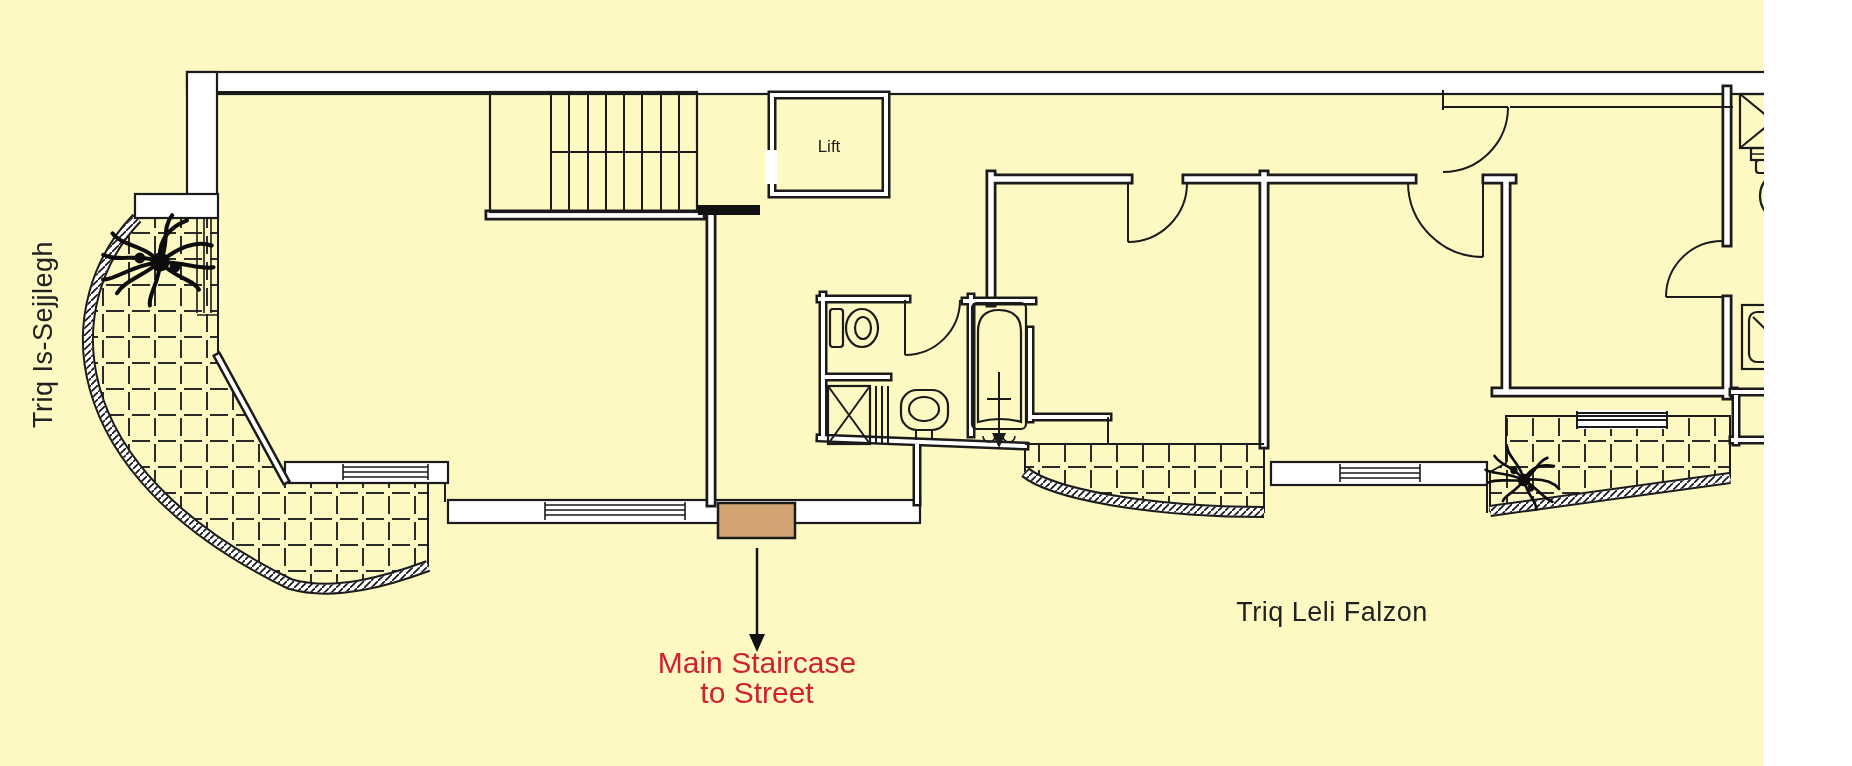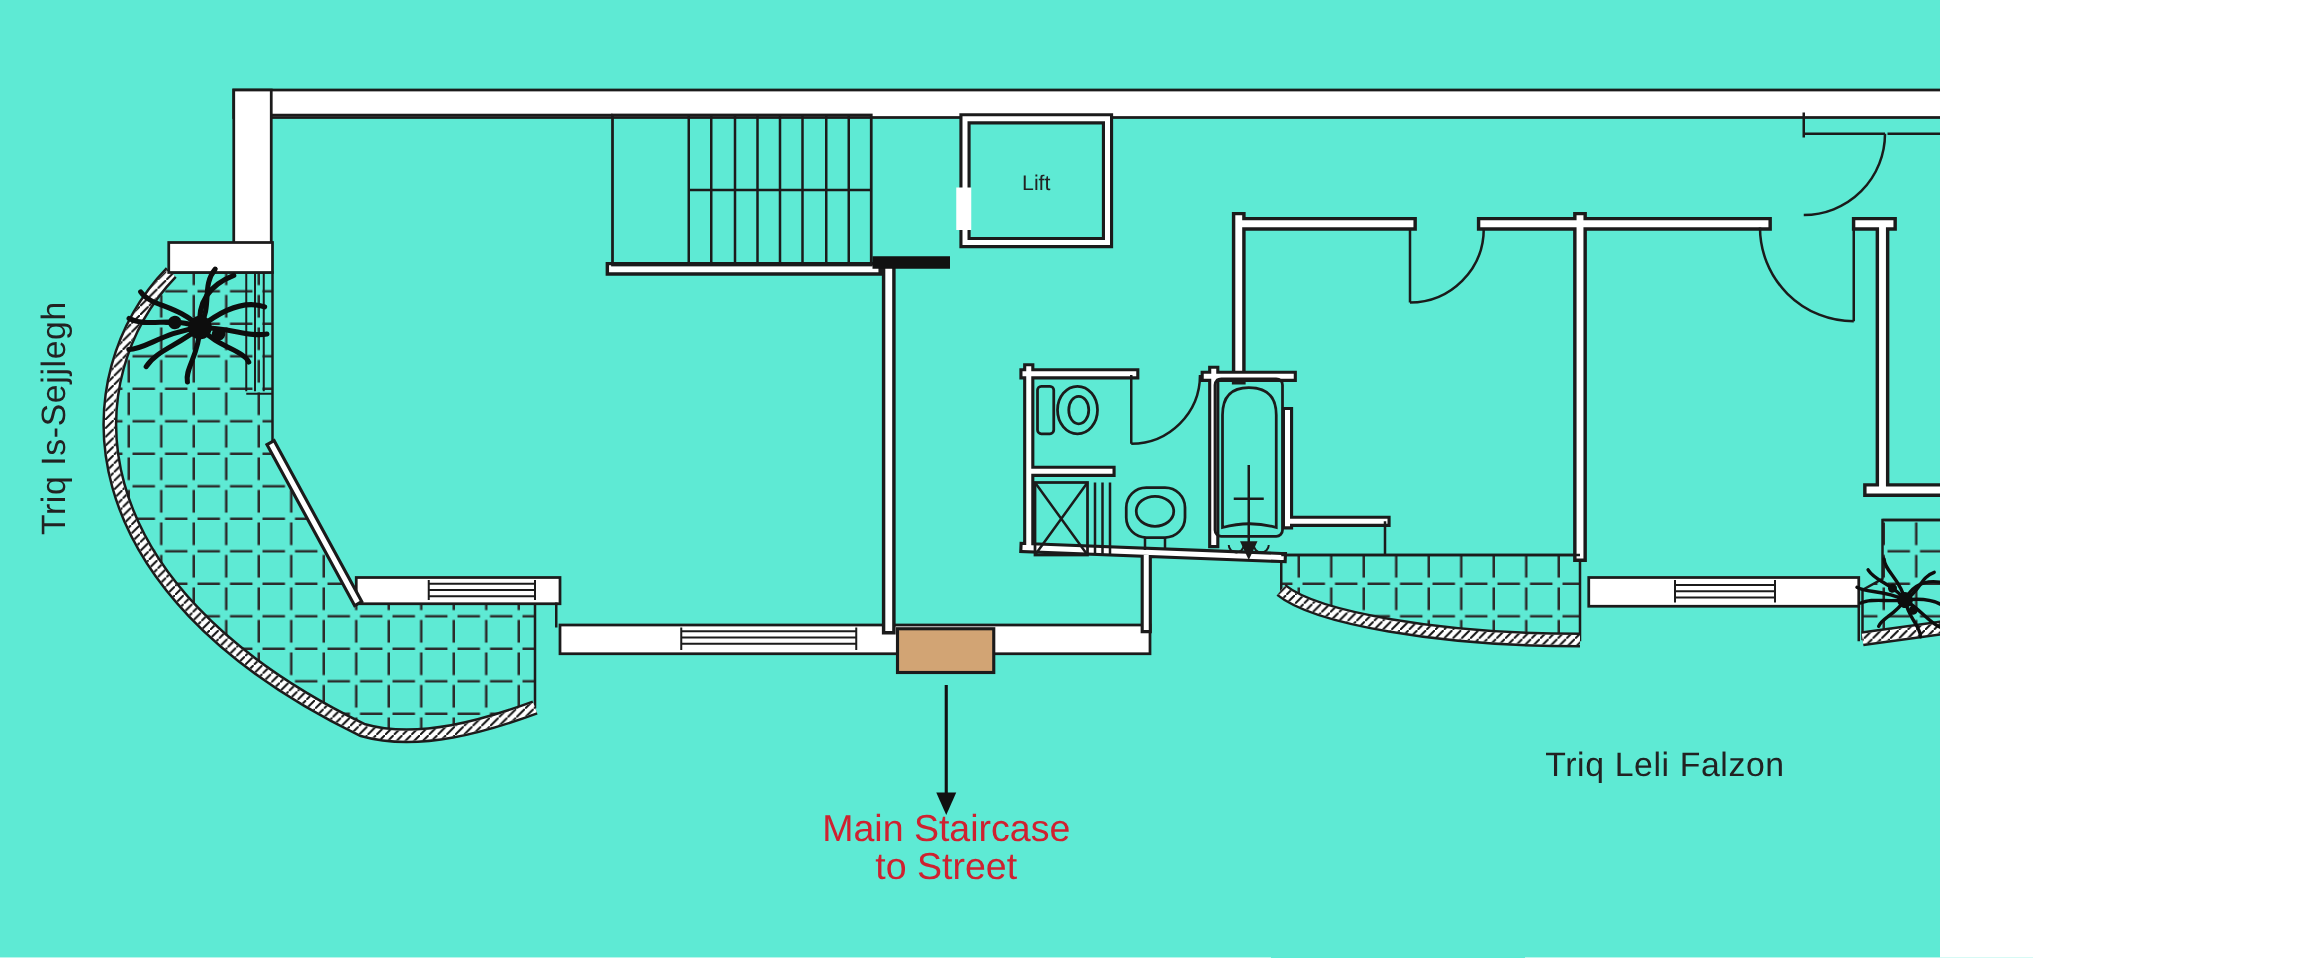--- a/index.html
+++ b/index.html
@@ -1,16 +1,16 @@
 <!DOCTYPE html>
 <html><head>
 <meta charset="utf-8">
 <style>
   html,body{margin:0;padding:0;background:#ffffff;}
-  .stage{position:relative;width:1552px;height:766px;background:#5eead4;overflow:hidden;
+  .stage{position:relative;width:1764px;height:766px;background:#fef9c3;overflow:hidden;
          font-family:"Liberation Sans", sans-serif;}
   svg{display:block}
   
   .wo{stroke:#1b1b1b;stroke-width:11;fill:none;stroke-linecap:square}
   .wi{stroke:#ffffff;stroke-width:5.5;fill:none;stroke-linecap:square}
   .wo2{stroke:#1b1b1b;stroke-width:9;fill:none;stroke-linecap:square}
   .wi2{stroke:#ffffff;stroke-width:4;fill:none;stroke-linecap:square}
   .wallrect{fill:#ffffff;stroke:#1b1b1b;stroke-width:2.2}
   .ln{stroke:#1b1b1b;stroke-width:2;fill:none}
   .ln15{stroke:#1b1b1b;stroke-width:1.6;fill:none}

